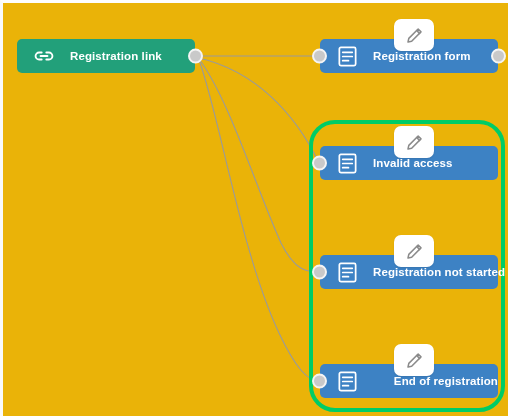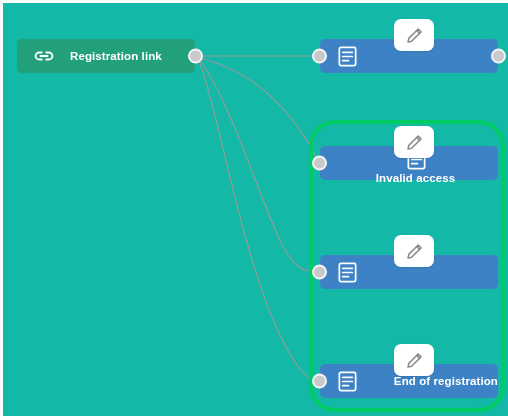--- a/index.html
+++ b/index.html
@@ -12,21 +12,21 @@
     height: 416px;
     font-family: "Liberation Sans", sans-serif;
     overflow: hidden;
   }
 
   
   #flow-canvas {
     position: relative;
     width: 508px;
     height: 416px;
-    background: #14b8a6;
+    background: #eab308;
     box-sizing: border-box;
     border-left: 3px solid #fafafa;
     border-top: 3px solid #fdfdfd;
     overflow: hidden;
   }
 
   
   #connector-layer {
     position: absolute;
     left: 0; top: 0;
@@ -112,21 +112,21 @@
     border-radius: 7px;
     display: flex;
     align-items: center;
     justify-content: center;
     box-shadow: 0 1px 2px rgba(0,0,0,0.10);
   }
 
   
   #node-registration-link   { left: 14px;  top: 36px;  width: 178px; height: 34px; }
   #node-registration-form   { left: 317px; top: 36px;  width: 178px; height: 34px; }
-  #node-invalid-access      { left: 317px; top: 143px; width: 178px; height: 34px; flex-direction: column; }
+  #node-invalid-access      { left: 317px; top: 143px; width: 178px; height: 34px; }
   #node-registration-not-started { left: 317px; top: 252px; width: 178px; height: 34px; }
   #node-end-of-registration { left: 317px; top: 361px; width: 178px; height: 34px; justify-content: space-between; }
 </style>
 </head>
 <body>
 
 <div id="flow-canvas">
 
   <svg id="connector-layer" viewBox="0 0 508 416" xmlns="http://www.w3.org/2000/svg">
 
@@ -157,20 +157,21 @@
   <div class="node blue" id="node-registration-form">
     <span class="port in"></span>
     <span class="node-icon">
       <svg width="23" height="23" viewBox="0 0 24 24" fill="none" stroke="#ffffff" stroke-width="1.8" stroke-linecap="round" stroke-linejoin="round">
         <rect x="3.5" y="2.5" width="17" height="19" rx="1.6"></rect>
         <line x1="7" y1="7.6" x2="17" y2="7.6"></line>
         <line x1="7" y1="12" x2="17" y2="12"></line>
         <line x1="7" y1="16.4" x2="13" y2="16.4"></line>
       </svg>
     </span>
+    <span class="node-label">Registration form</span>
     <span class="edit-btn">
       <svg width="19" height="19" viewBox="0 0 24 24" fill="none" stroke="#8a8a8a" stroke-width="1.9" stroke-linecap="round" stroke-linejoin="round">
         <path d="M16.6 3.8 l3.6 3.6 L8.4 19.2 l-4.6 1 1-4.6 z"></path>
         <line x1="14.7" y1="5.7" x2="18.3" y2="9.3"></line>
       </svg>
     </span>
     <span class="port out"></span>
   </div>
 
   <div class="node blue" id="node-invalid-access">
@@ -195,20 +196,21 @@
   <div class="node blue" id="node-registration-not-started">
     <span class="port in"></span>
     <span class="node-icon">
       <svg width="23" height="23" viewBox="0 0 24 24" fill="none" stroke="#ffffff" stroke-width="1.8" stroke-linecap="round" stroke-linejoin="round">
         <rect x="3.5" y="2.5" width="17" height="19" rx="1.6"></rect>
         <line x1="7" y1="7.6" x2="17" y2="7.6"></line>
         <line x1="7" y1="12" x2="17" y2="12"></line>
         <line x1="7" y1="16.4" x2="13" y2="16.4"></line>
       </svg>
     </span>
+    <span class="node-label">Registration not started</span>
     <span class="edit-btn">
       <svg width="19" height="19" viewBox="0 0 24 24" fill="none" stroke="#8a8a8a" stroke-width="1.9" stroke-linecap="round" stroke-linejoin="round">
         <path d="M16.6 3.8 l3.6 3.6 L8.4 19.2 l-4.6 1 1-4.6 z"></path>
         <line x1="14.7" y1="5.7" x2="18.3" y2="9.3"></line>
       </svg>
     </span>
   </div>
 
   <div class="node blue" id="node-end-of-registration">
     <span class="port in"></span>

